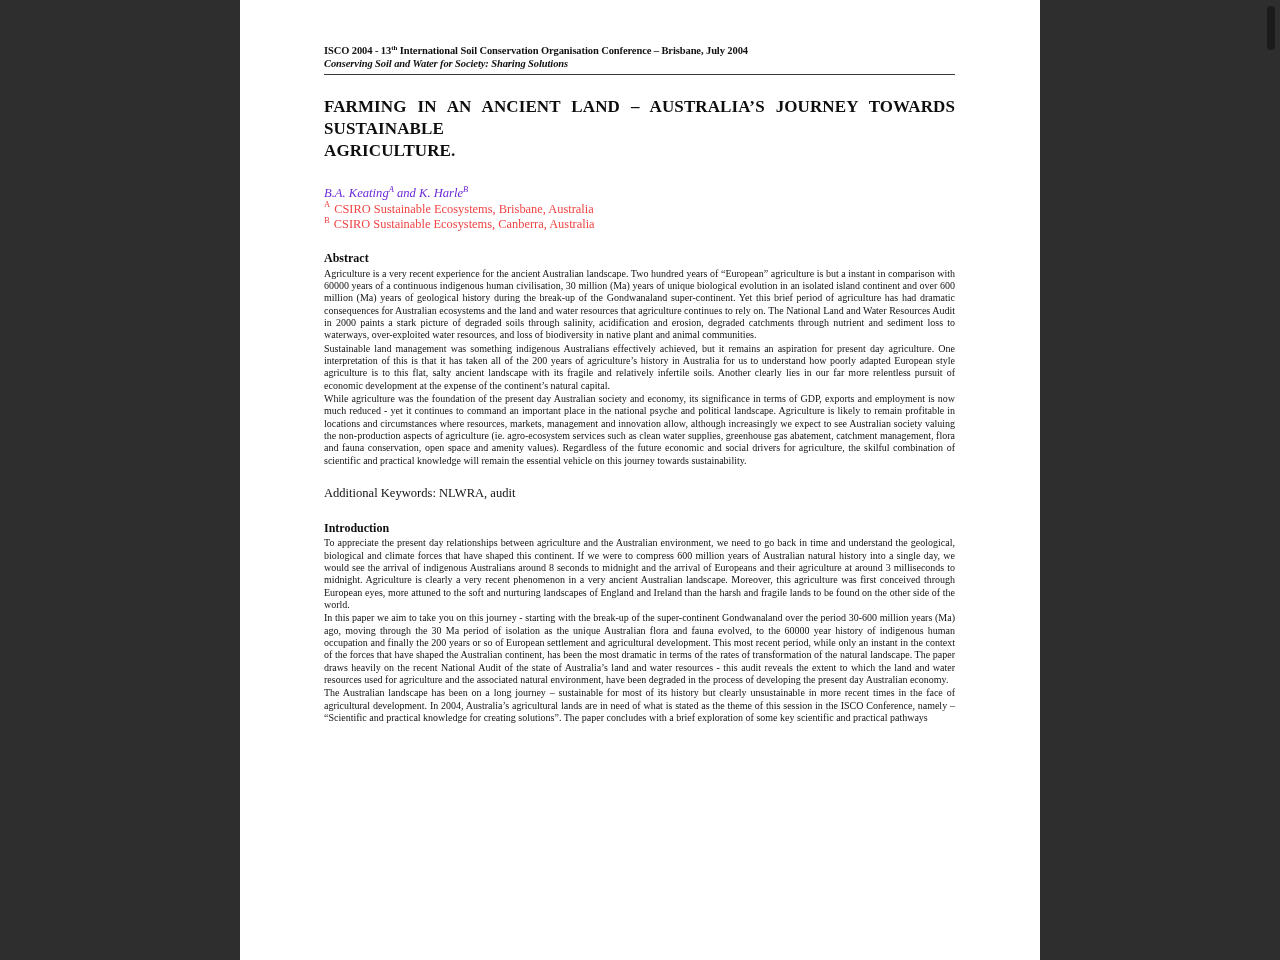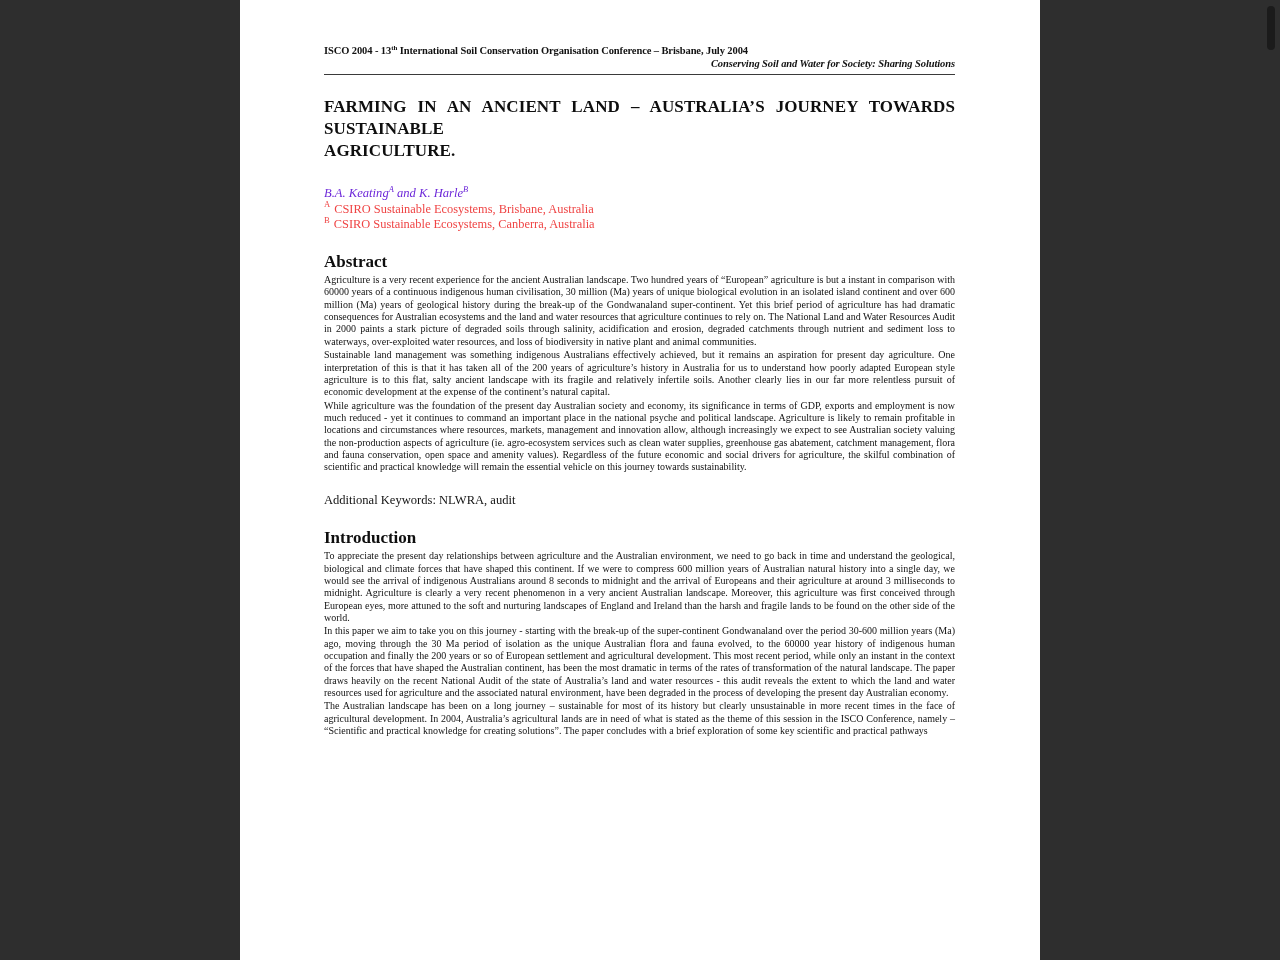--- a/index.html
+++ b/index.html
@@ -54,21 +54,20 @@
     vertical-align: super;
     line-height: 0;
   }
   .runhead-sub {
     font-size: 10.5px;
     font-weight: bold;
     font-style: italic;
     line-height: 1.28;
     color: #121212;
     letter-spacing: -0.1px;
-    text-align: right;
   }
   .rule {
     height: 0;
     border-top: 1.6px solid #3a3a3a;
     margin-top: 3px;
     margin-bottom: 0;
   }
 
   
   .doc-title {
@@ -109,21 +108,21 @@
   }
   .affil .mark {
     font-size: 8.6px;
     vertical-align: super;
     line-height: 0;
     margin-right: 4px;
   }
 
   
   h2.section {
-    font-size: 17px;
+    font-size: 12px;
     font-weight: bold;
     margin: 18px 0 0 0;
     line-height: 1.3;
     color: #0e0e0e;
   }
   h2.section.tight {
     margin-top: 19px;
   }
   p.body {
     font-size: 10px;

